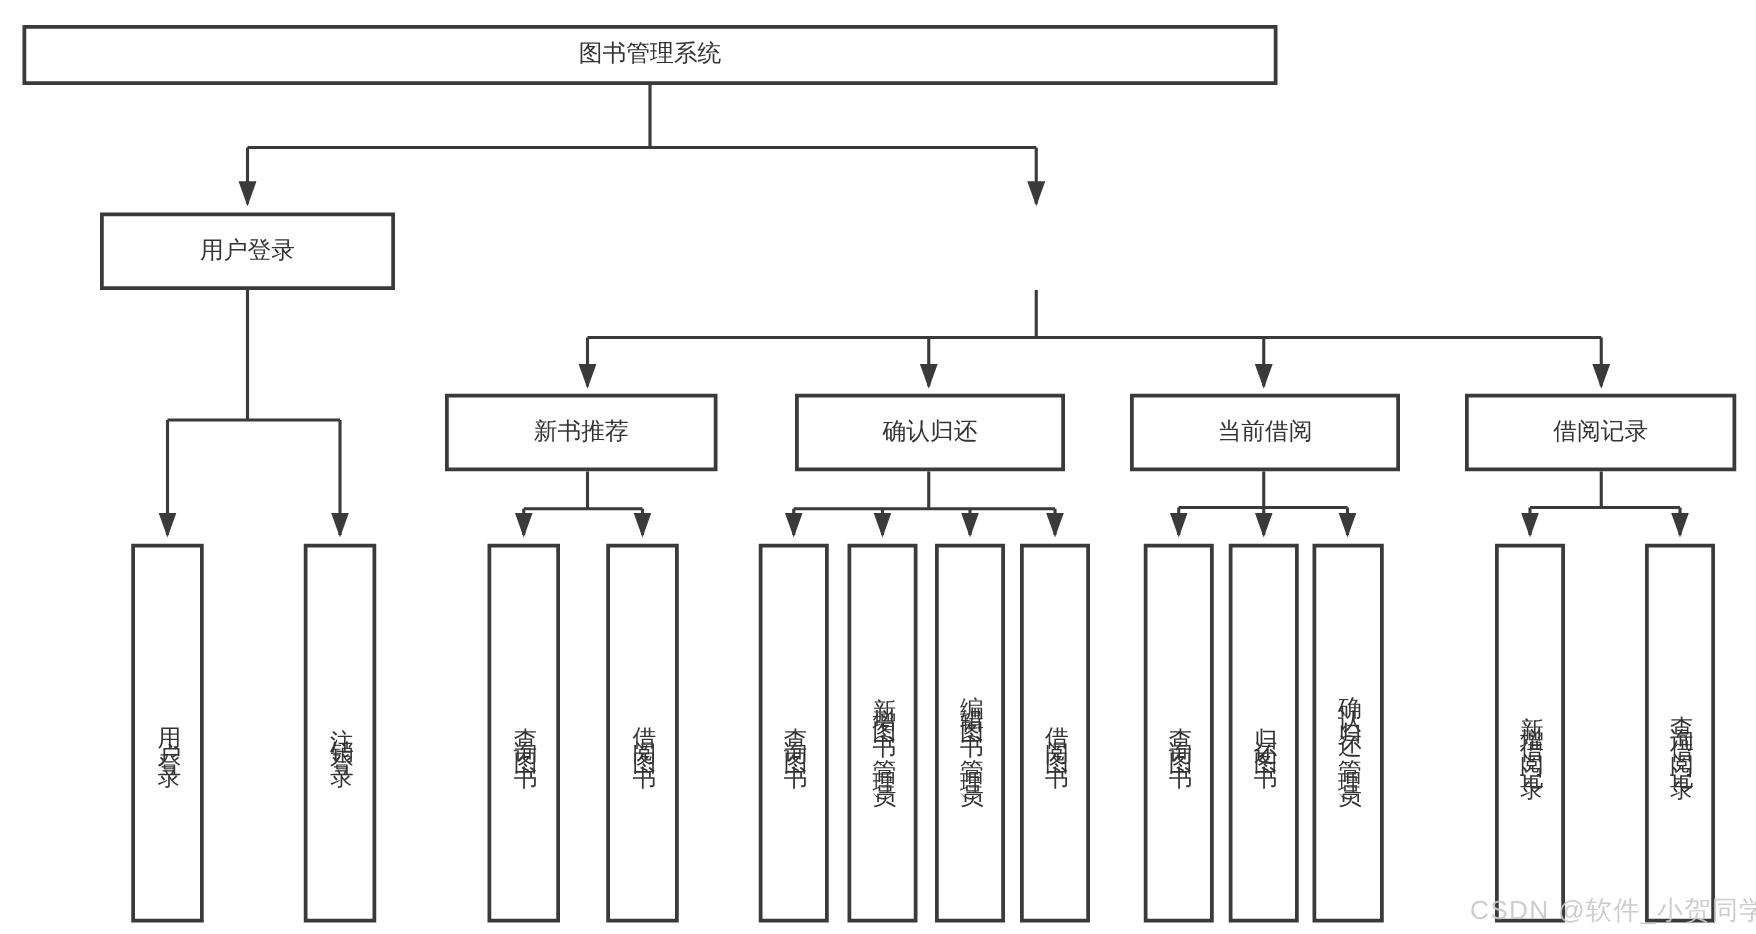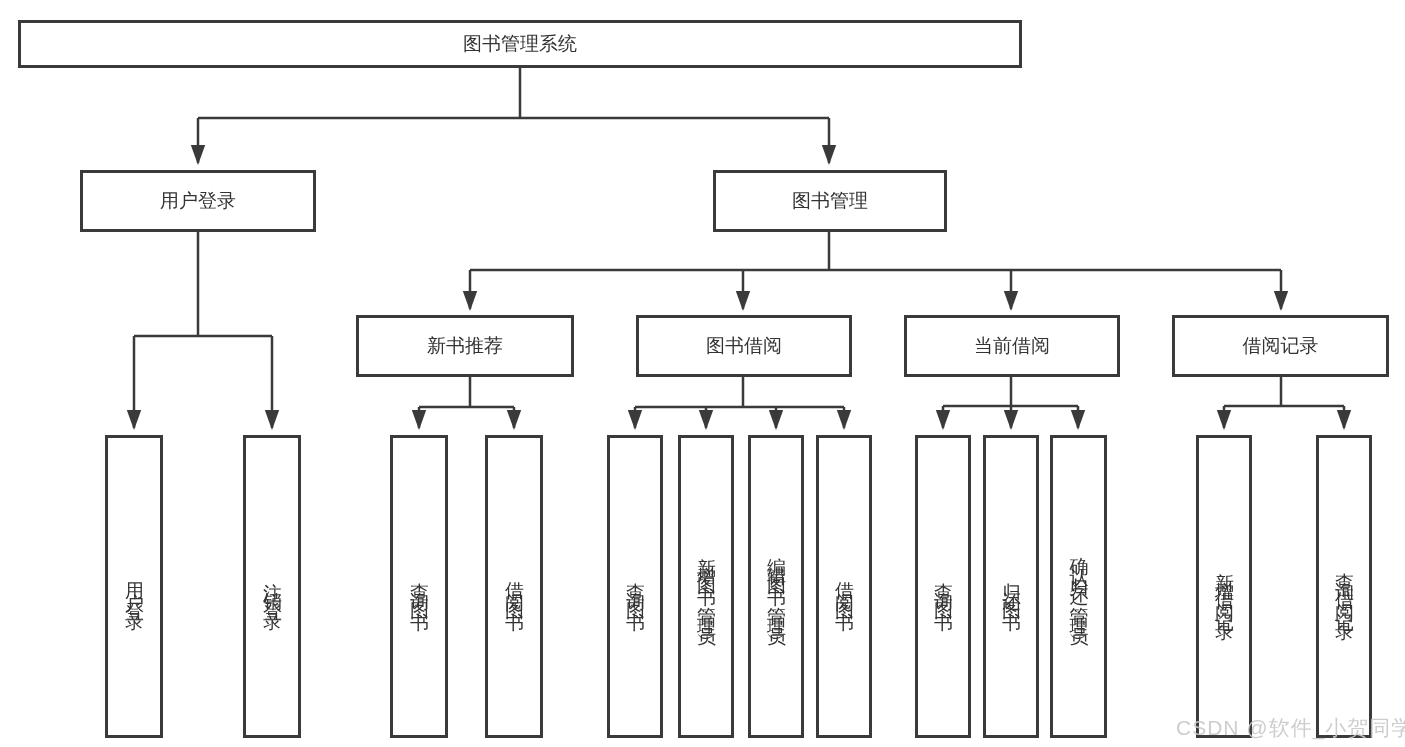--- a/index.html
+++ b/index.html
@@ -95,24 +95,23 @@
 
       <path d="M1281,377 V406 M1224,406 H1344"></path>
       <path d="M1224,406 V428" marker-end="url(#arrow)"></path>
       <path d="M1344,406 V428" marker-end="url(#arrow)"></path>
     </g>
   </svg>
 
   <div class="node" style="left:18px;top:20px;width:1004px;height:48px">图书管理系统</div>
 
   <div class="node" style="left:80px;top:170px;width:236px;height:62px">用户登录</div>
-  <div class="node" style="left:713px;top:170px;width:234px;height:62px">图书管理</div>
 
   <div class="node" style="left:356px;top:315px;width:218px;height:62px">新书推荐</div>
-  <div class="node" style="left:636px;top:315px;width:216px;height:62px">图书借阅</div>
+  <div class="node" style="left:636px;top:315px;width:216px;height:62px">确认归还</div>
   <div class="node" style="left:904px;top:315px;width:216px;height:62px">当前借阅</div>
   <div class="node" style="left:1172px;top:315px;width:217px;height:62px">借阅记录</div>
 
   <div class="node leaf" style="left:105px;top:435px;width:58px;height:303px">用户登录</div>
   <div class="node leaf" style="left:243px;top:435px;width:58px;height:303px">注销登录</div>
 
   <div class="node leaf" style="left:390px;top:435px;width:58px;height:303px">查询图书</div>
   <div class="node leaf" style="left:485px;top:435px;width:58px;height:303px">借阅图书</div>
 
   <div class="node leaf" style="left:607px;top:435px;width:56px;height:303px">查询图书</div>

